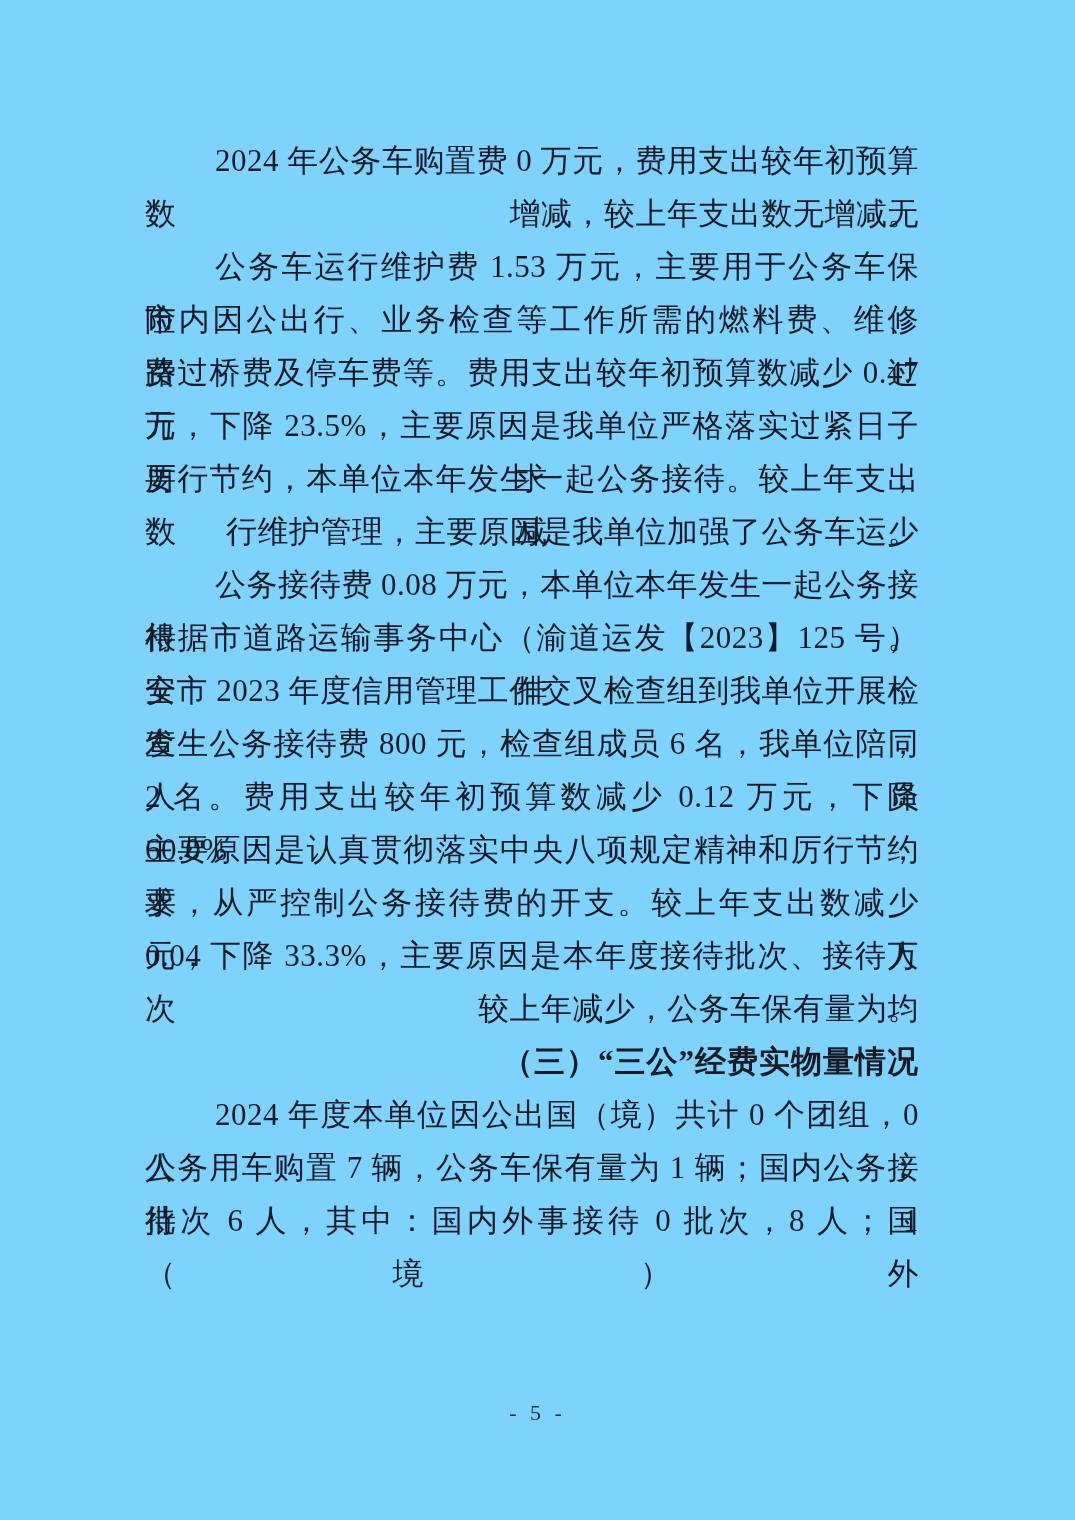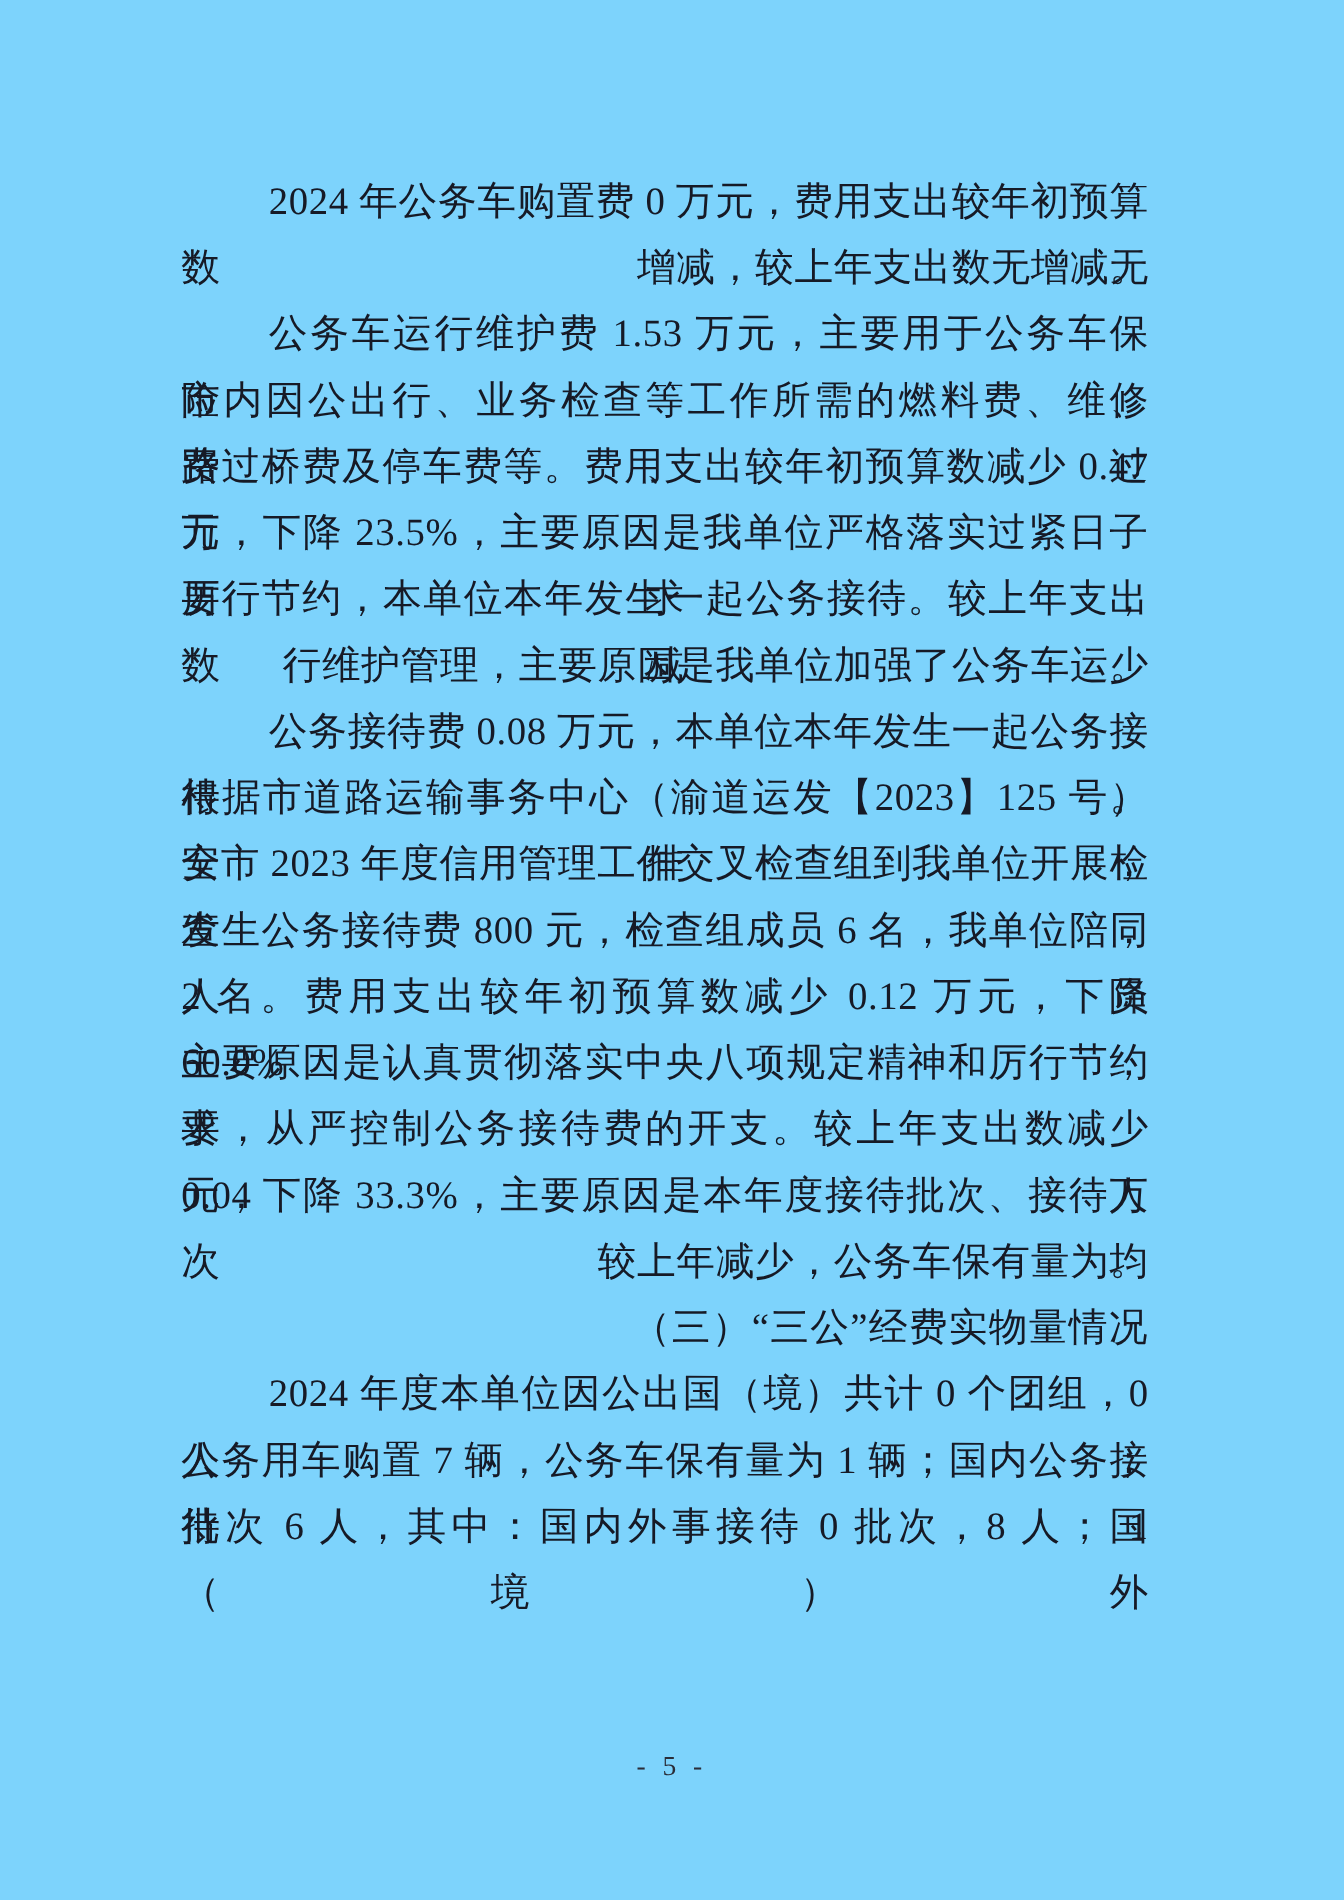--- a/index.html
+++ b/index.html
@@ -33,20 +33,21 @@
   .line.fill {
     white-space: normal;
     text-align: justify;
     text-align-last: justify;
   }
   .line.indent {
     text-indent: 70px;
   }
   .line.heading {
     letter-spacing: 1px;
+    font-weight: bold;
   }
   .footer {
     position: absolute;
     top: 1398px;
     left: 0;
     width: 100%;
     text-align: center;
     font-size: 22px;
     line-height: 30px;
     color: #2a2d38;

